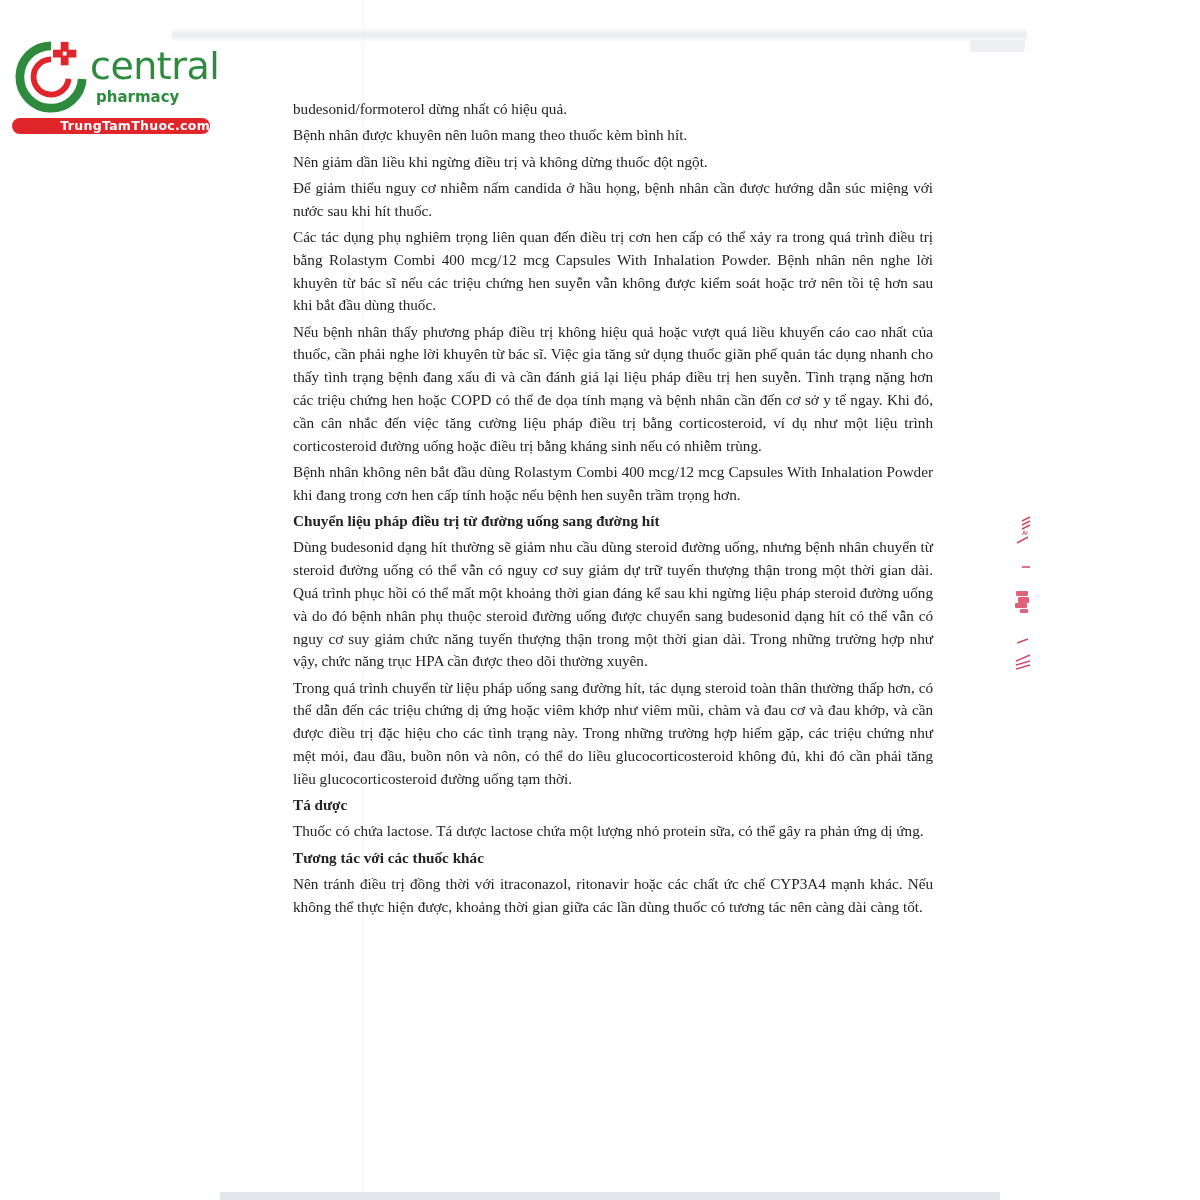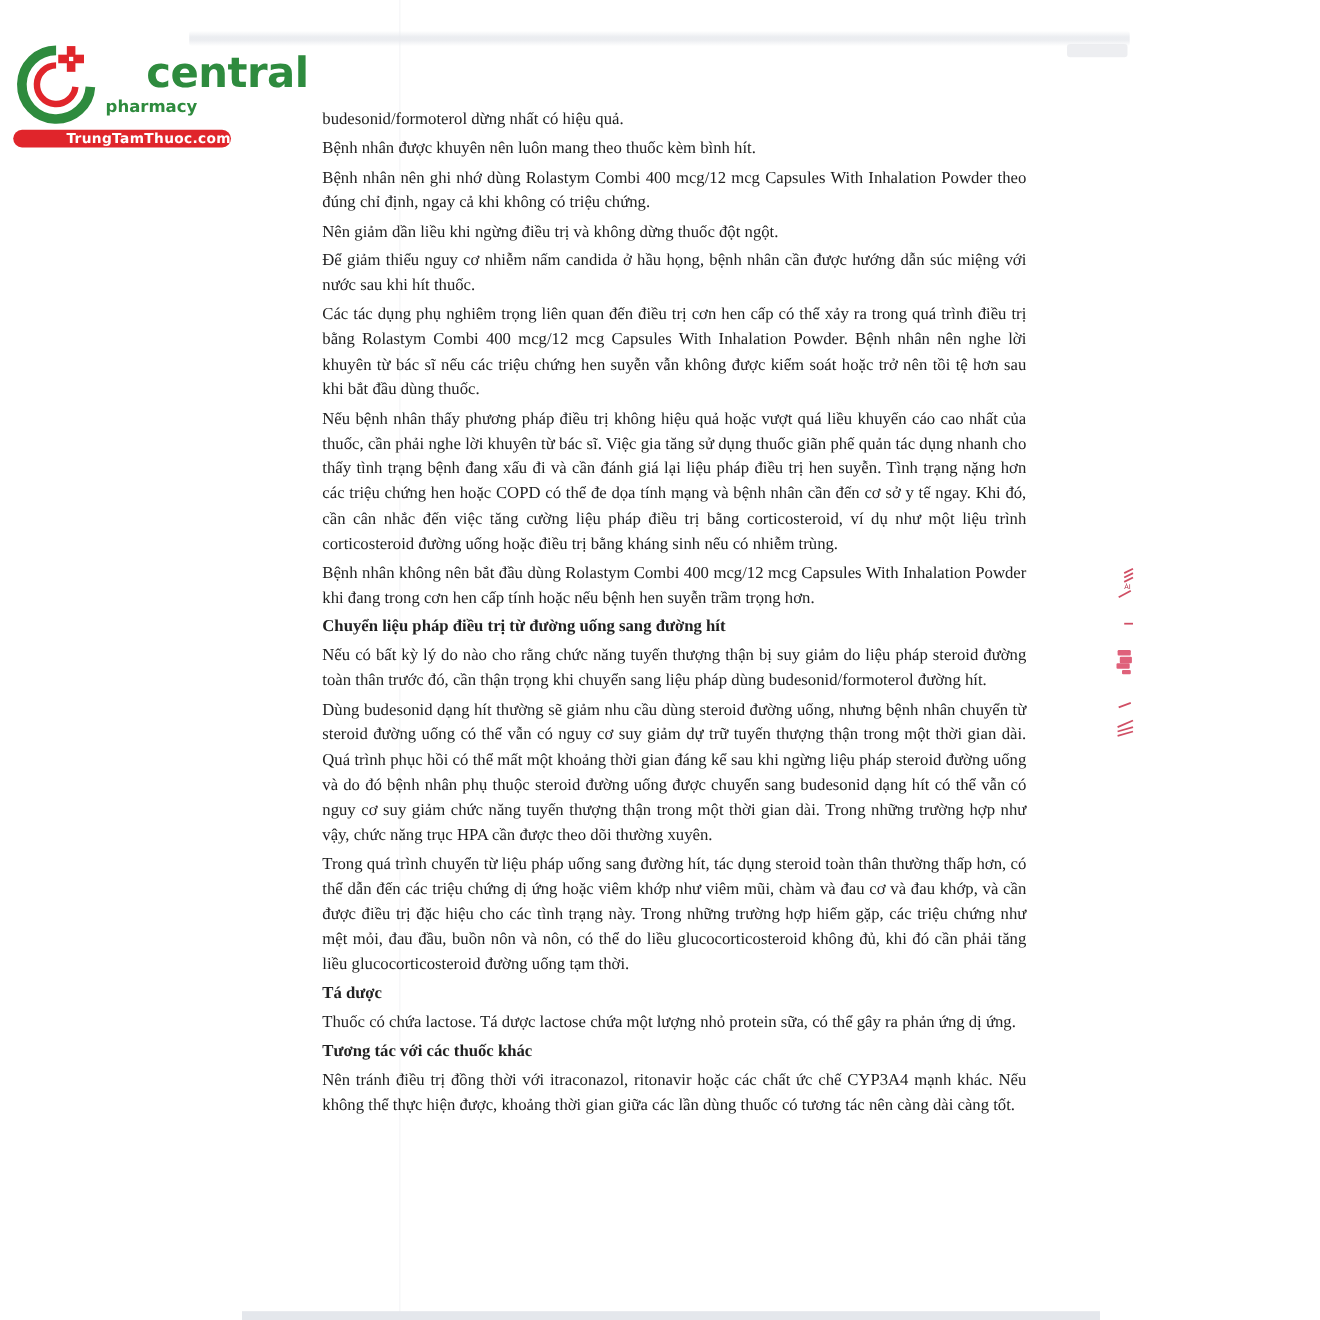--- a/index.html
+++ b/index.html
@@ -65,25 +65,24 @@
       top: 0;
       width: 78px;
       height: 78px;
     }
     .logo-word {
       position: absolute;
       left: 82px;
       top: 8px;
       font-family: "DejaVu Sans", "Liberation Sans", sans-serif;
       font-size: 38px;
-      font-weight: bold;
+      font-weight: normal;
       color: #2e8b3e;
       letter-spacing: -0.5px;
       line-height: 40px;
-      margin-left: 43px;
     }
     .logo-sub {
       position: absolute;
       left: 88px;
       top: 51px;
       font-family: "DejaVu Sans", "Liberation Sans", sans-serif;
       font-size: 15px;
       font-weight: bold;
       color: #2e8b3e;
       line-height: 16px;
@@ -152,28 +151,26 @@
     <rect x="52" y="14" width="4" height="4" fill="#ffffff"></rect>
   </svg>
   <div class="logo-word">central</div>
   <div class="logo-sub">pharmacy</div>
   <div class="logo-banner">TrungTamThuoc.com</div>
 </div>
 
 <div class="doc">
   <p>budesonid/formoterol dừng nhất có hiệu quả.</p>
   <p>Bệnh nhân được khuyên nên luôn mang theo thuốc kèm bình hít.</p>
-  <p>Bệnh nhân nên ghi nhớ dùng Rolastym Combi 400 mcg/12 mcg Capsules With Inhalation Powder theo đúng chỉ định, ngay cả khi không có triệu chứng.</p>
   <p>Nên giảm dần liều khi ngừng điều trị và không dừng thuốc đột ngột.</p>
   <p>Để giảm thiểu nguy cơ nhiễm nấm candida ở hầu họng, bệnh nhân cần được hướng dẫn súc miệng với nước sau khi hít thuốc.</p>
   <p>Các tác dụng phụ nghiêm trọng liên quan đến điều trị cơn hen cấp có thể xảy ra trong quá trình điều trị bằng Rolastym Combi 400 mcg/12 mcg Capsules With Inhalation Powder. Bệnh nhân nên nghe lời khuyên từ bác sĩ nếu các triệu chứng hen suyễn vẫn không được kiểm soát hoặc trở nên tồi tệ hơn sau khi bắt đầu dùng thuốc.</p>
   <p>Nếu bệnh nhân thấy phương pháp điều trị không hiệu quả hoặc vượt quá liều khuyến cáo cao nhất của thuốc, cần phải nghe lời khuyên từ bác sĩ. Việc gia tăng sử dụng thuốc giãn phế quản tác dụng nhanh cho thấy tình trạng bệnh đang xấu đi và cần đánh giá lại liệu pháp điều trị hen suyễn. Tình trạng nặng hơn các triệu chứng hen hoặc COPD có thể đe dọa tính mạng và bệnh nhân cần đến cơ sở y tế ngay. Khi đó, cần cân nhắc đến việc tăng cường liệu pháp điều trị bằng corticosteroid, ví dụ như một liệu trình corticosteroid đường uống hoặc điều trị bằng kháng sinh nếu có nhiễm trùng.</p>
   <p>Bệnh nhân không nên bắt đầu dùng Rolastym Combi 400 mcg/12 mcg Capsules With Inhalation Powder khi đang trong cơn hen cấp tính hoặc nếu bệnh hen suyễn trầm trọng hơn.</p>
   <p class="heading">Chuyển liệu pháp điều trị từ đường uống sang đường hít</p>
-  <p>Nếu có bất kỳ lý do nào cho rằng chức năng tuyến thượng thận bị suy giảm do liệu pháp steroid đường toàn thân trước đó, cần thận trọng khi chuyển sang liệu pháp dùng budesonid/formoterol đường hít.</p>
   <p>Dùng budesonid dạng hít thường sẽ giảm nhu cầu dùng steroid đường uống, nhưng bệnh nhân chuyển từ steroid đường uống có thể vẫn có nguy cơ suy giảm dự trữ tuyến thượng thận trong một thời gian dài. Quá trình phục hồi có thể mất một khoảng thời gian đáng kể sau khi ngừng liệu pháp steroid đường uống và do đó bệnh nhân phụ thuộc steroid đường uống được chuyển sang budesonid dạng hít có thể vẫn có nguy cơ suy giảm chức năng tuyến thượng thận trong một thời gian dài. Trong những trường hợp như vậy, chức năng trục HPA cần được theo dõi thường xuyên.</p>
   <p>Trong quá trình chuyển từ liệu pháp uống sang đường hít, tác dụng steroid toàn thân thường thấp hơn, có thể dẫn đến các triệu chứng dị ứng hoặc viêm khớp như viêm mũi, chàm và đau cơ và đau khớp, và cần được điều trị đặc hiệu cho các tình trạng này. Trong những trường hợp hiếm gặp, các triệu chứng như mệt mỏi, đau đầu, buồn nôn và nôn, có thể do liều glucocorticosteroid không đủ, khi đó cần phải tăng liều glucocorticosteroid đường uống tạm thời.</p>
   <p class="heading">Tá dược</p>
   <p>Thuốc có chứa lactose. Tá dược lactose chứa một lượng nhỏ protein sữa, có thể gây ra phản ứng dị ứng.</p>
   <p class="heading">Tương tác với các thuốc khác</p>
   <p>Nên tránh điều trị đồng thời với itraconazol, ritonavir hoặc các chất ức chế CYP3A4 mạnh khác. Nếu không thể thực hiện được, khoảng thời gian giữa các lần dùng thuốc có tương tác nên càng dài càng tốt.</p>
 </div>
 
 <svg class="stamp" viewBox="0 0 30 160">
   <g stroke="#c8304a" stroke-width="1.6" fill="none" opacity="0.85">

